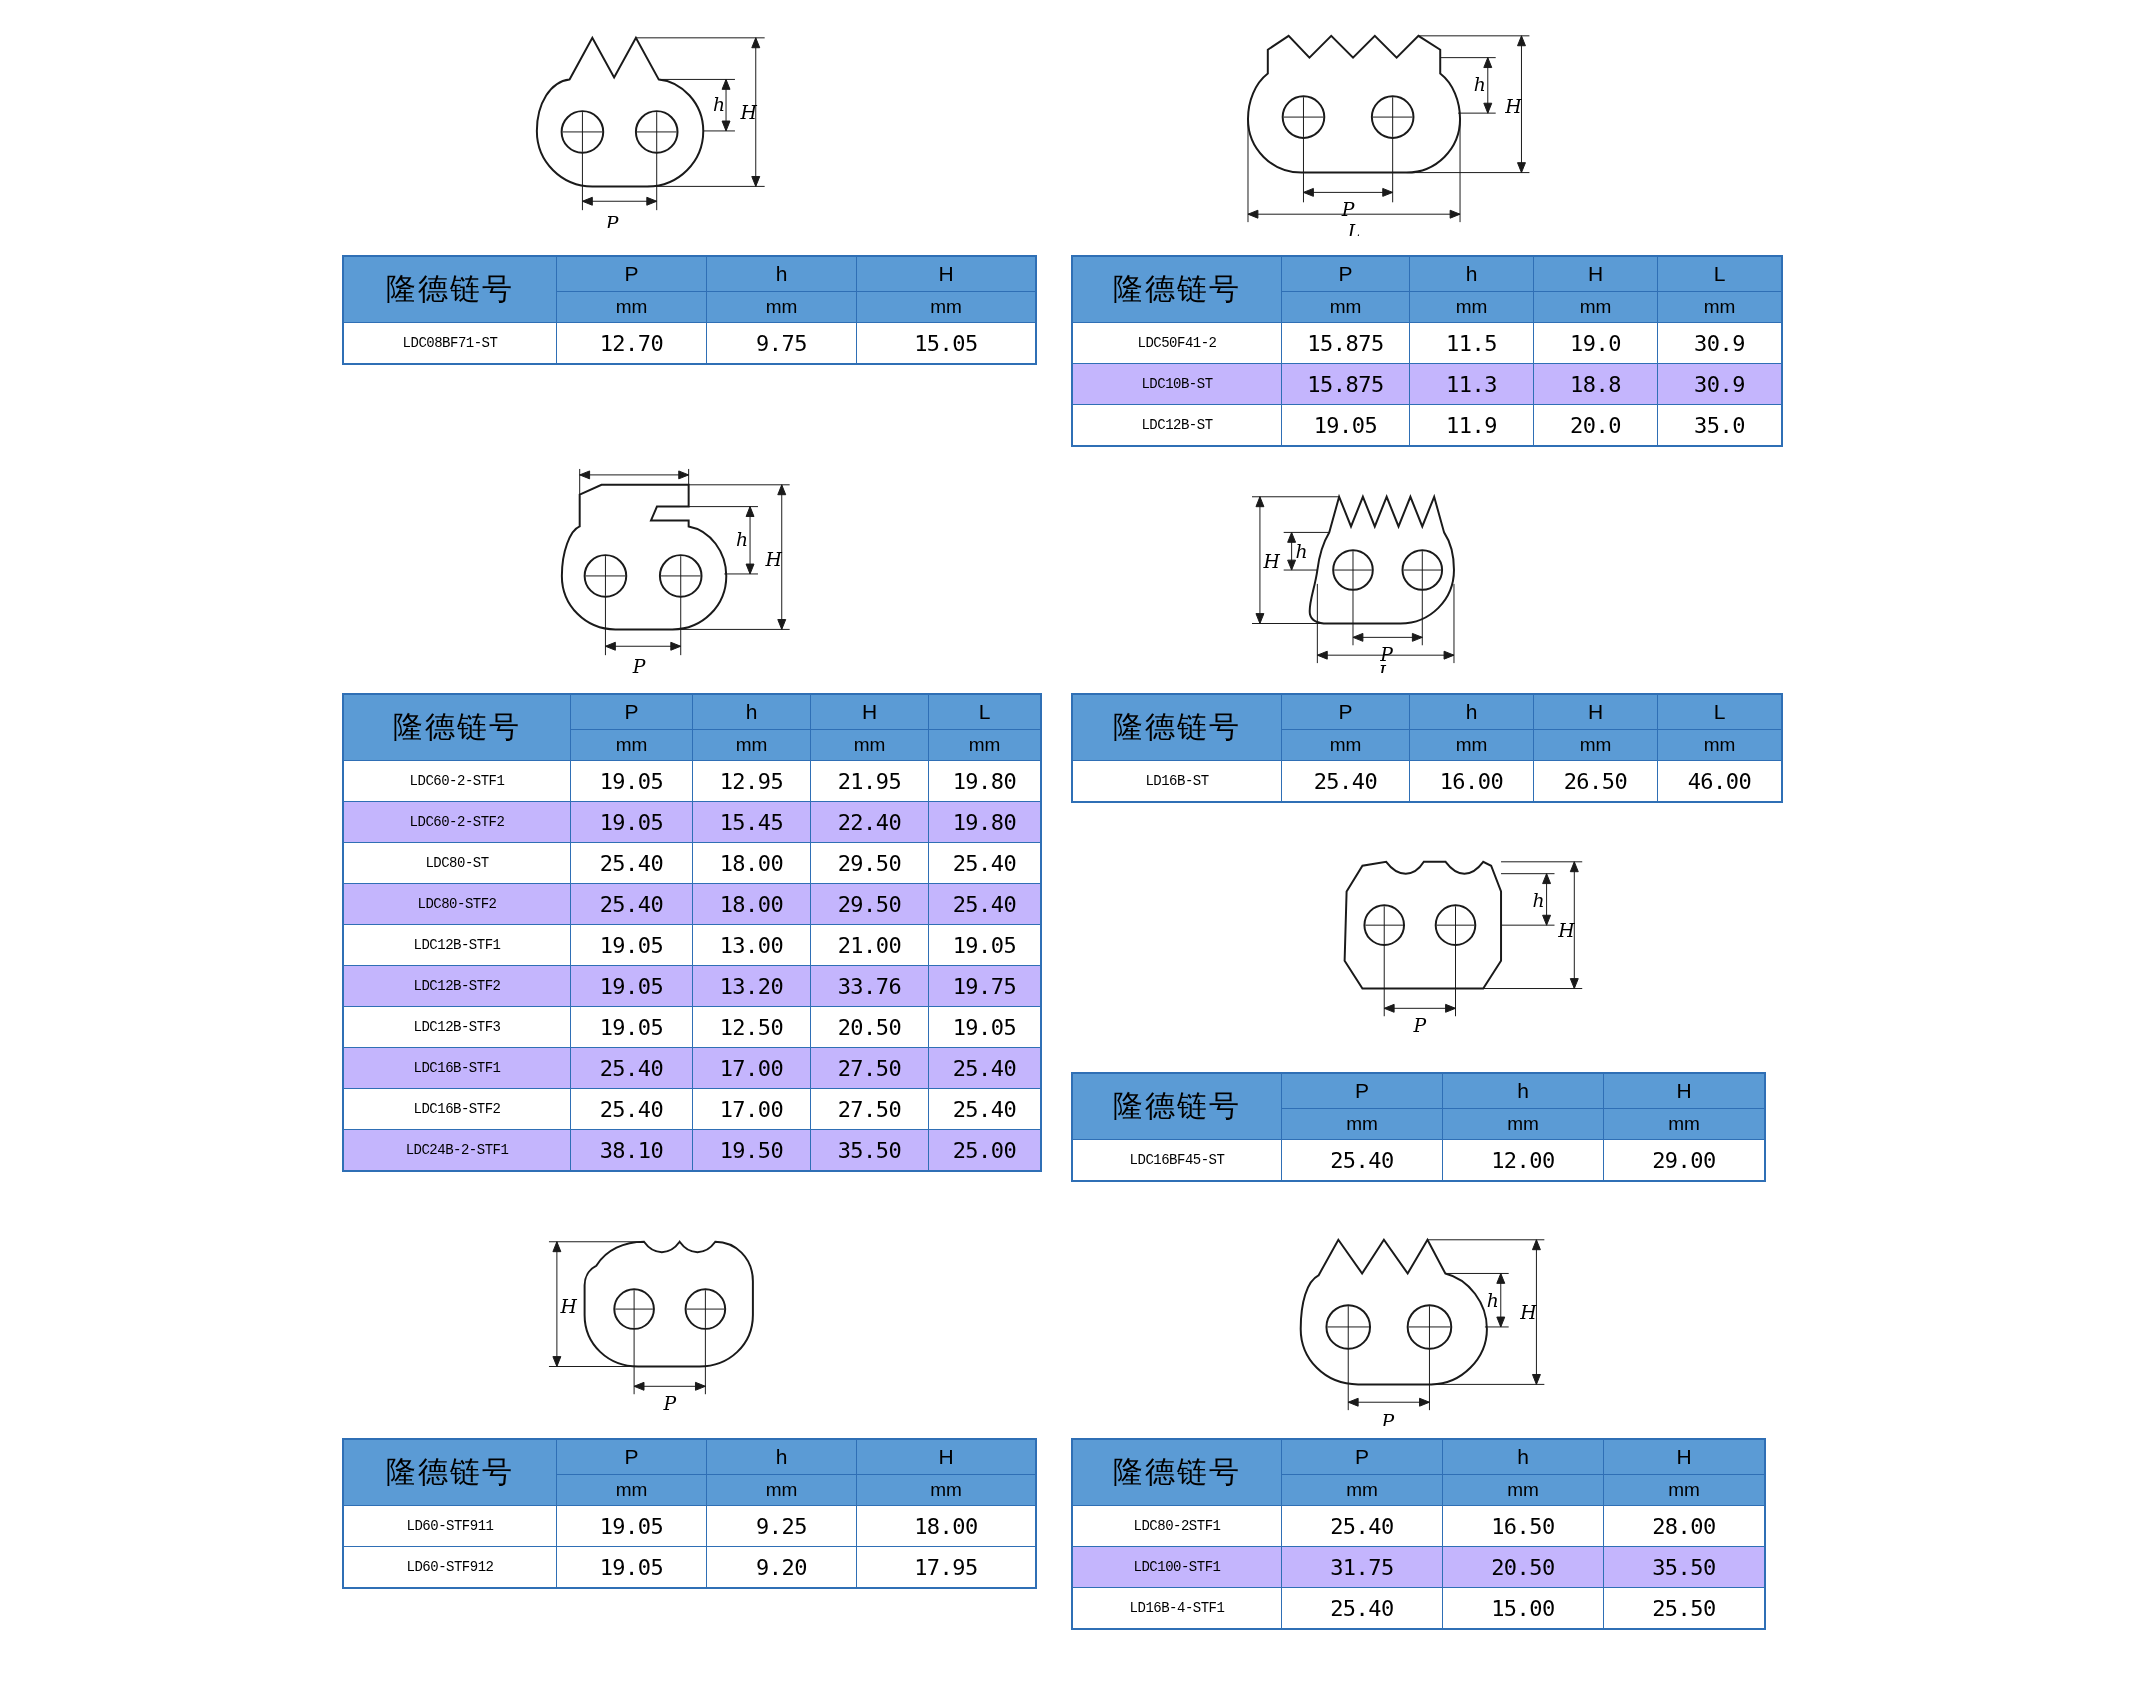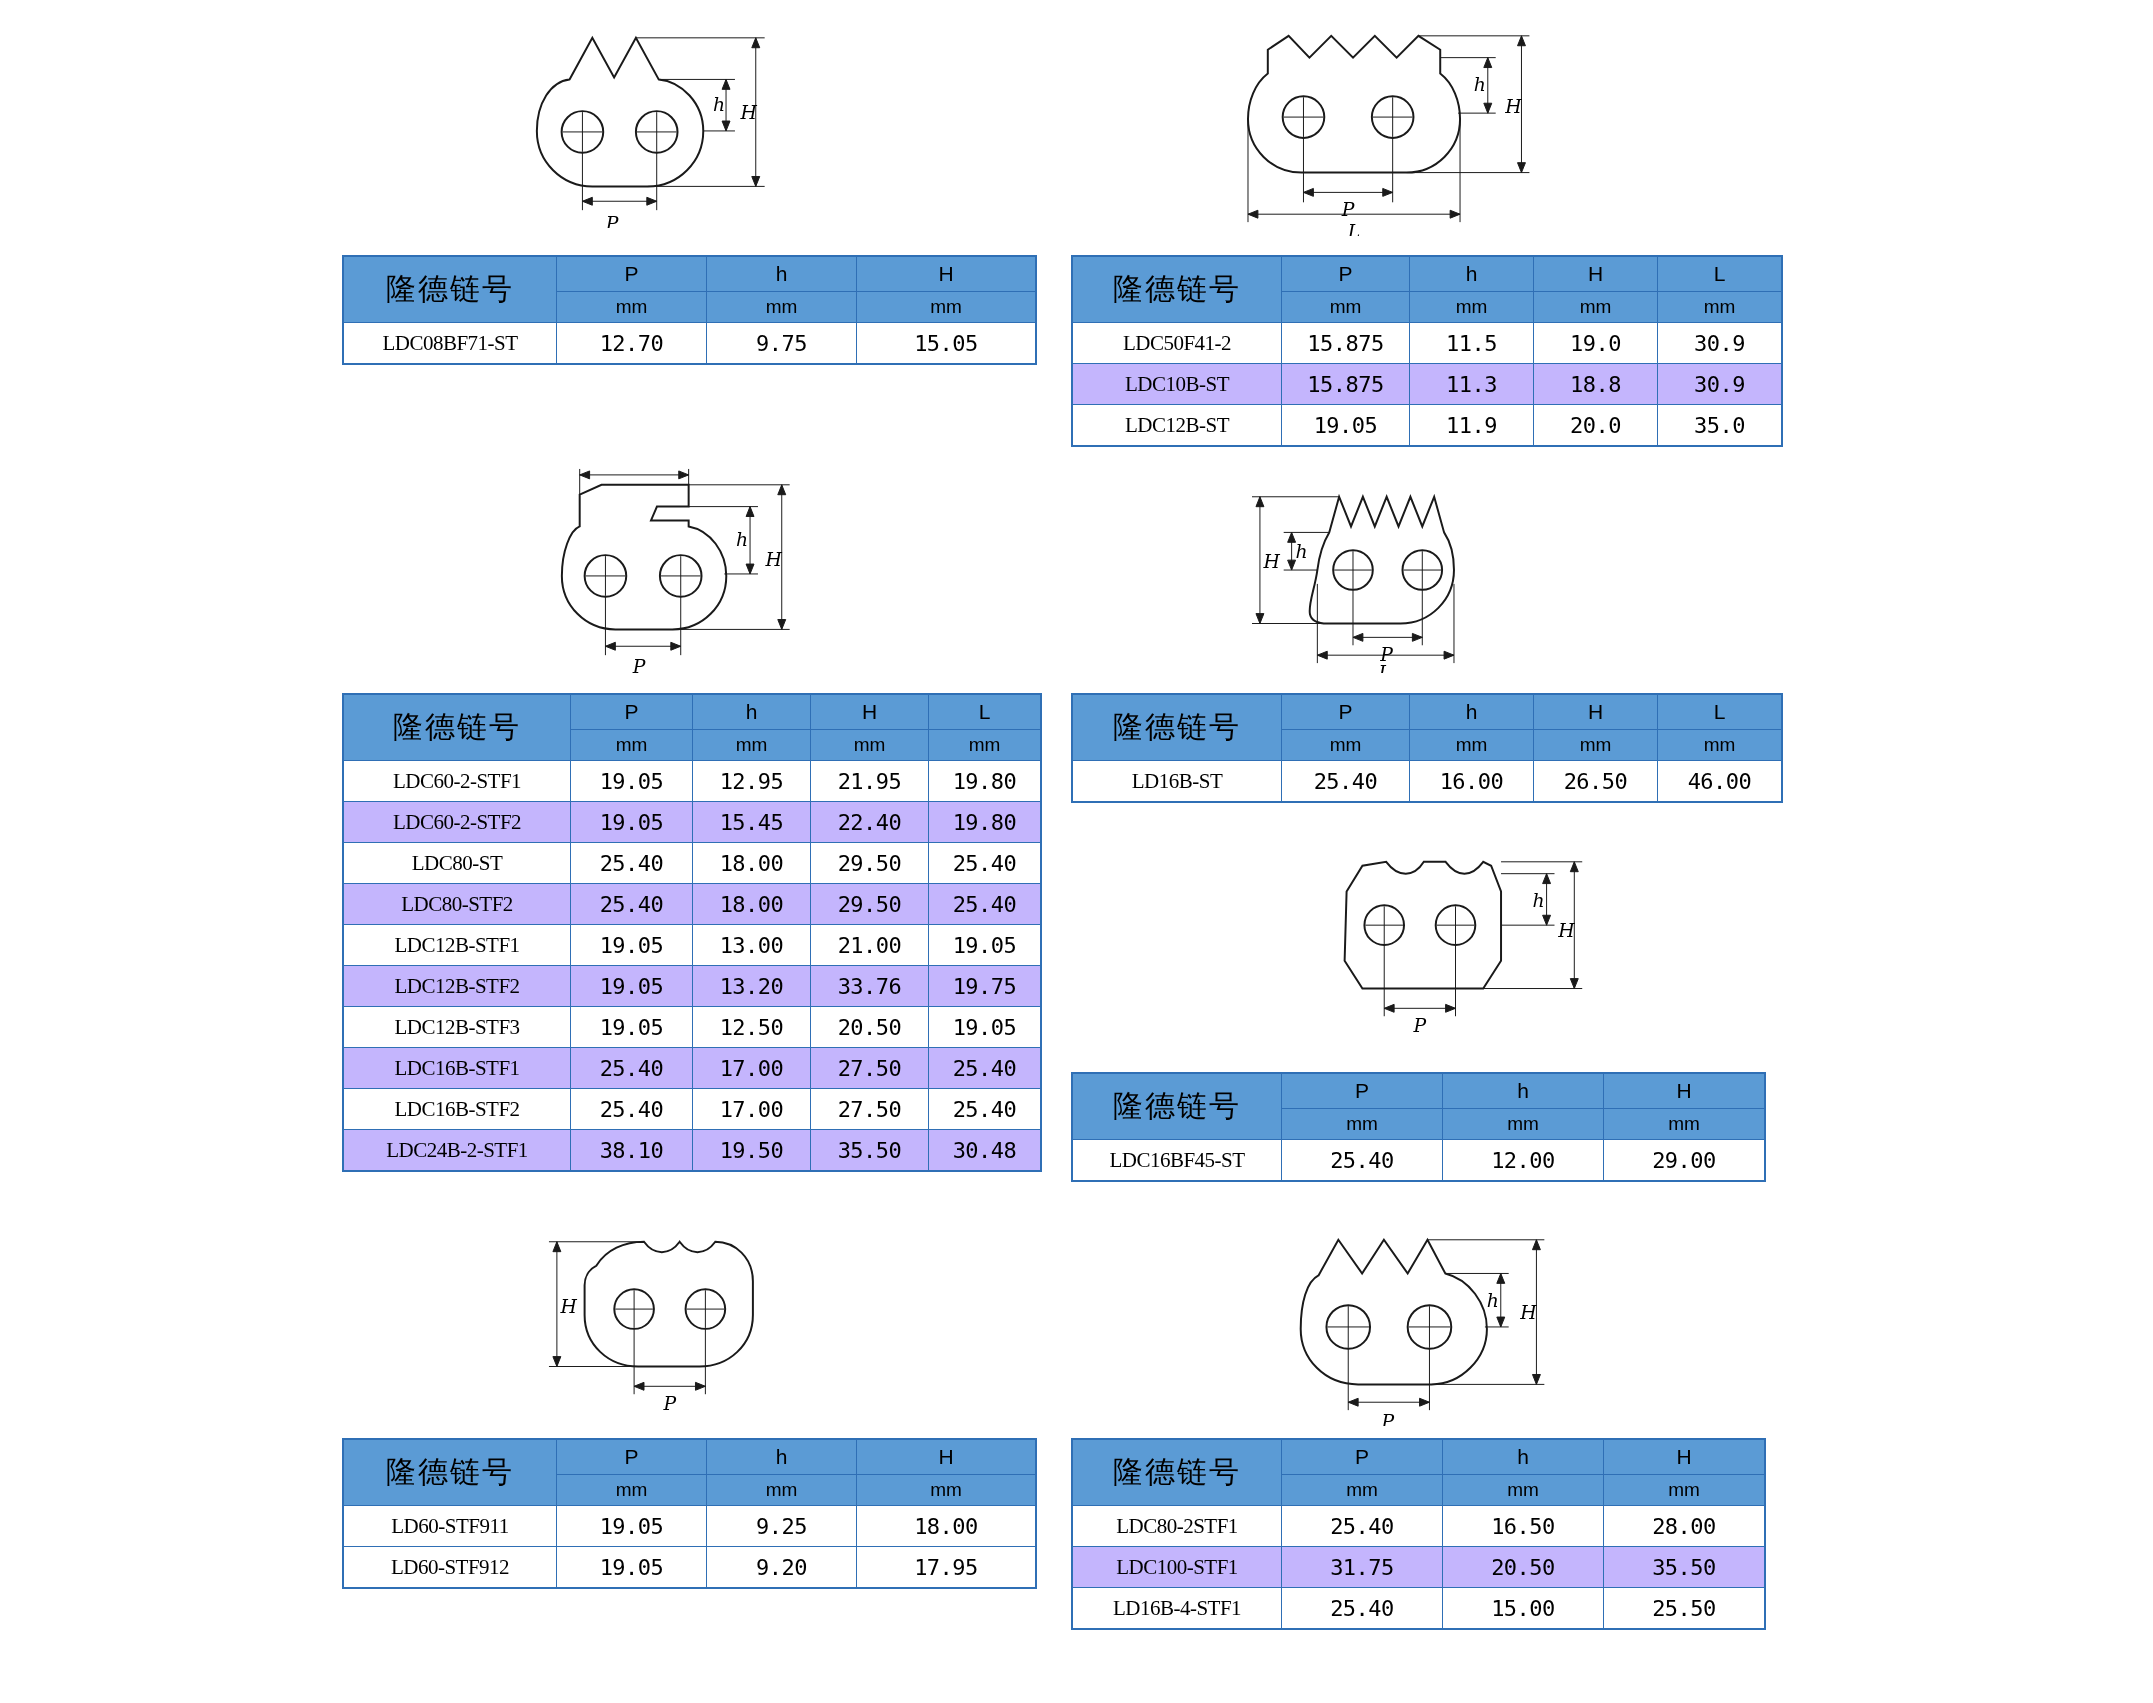--- a/index.html
+++ b/index.html
@@ -55,22 +55,22 @@
     height: 30px;
   }
   table.spec tbody td {
     height: 40px;
     padding: 0 6px;
     font-size: 22px;
     font-family: "DejaVu Sans Mono", monospace;
     letter-spacing: -0.5px;
   }
   table.spec tbody td.modelcell {
-    font-family: Liberation Serif, serif;
-    font-size: 21px;
+    font-family: Liberation Mono, monospace;
+    font-size: 14px;
   }
   table.spec tbody tr.alt td {
     background: #c4b5fd;
   }
   .lbl {
     font-family: "DejaVu Serif", serif;
     font-style: italic;
     font-size: 19px;
   }
 </style>
@@ -390,21 +390,21 @@
           <td>25.40</td>
           <td>17.00</td>
           <td>27.50</td>
           <td>25.40</td>
         </tr>
         <tr class="alt">
           <td class="modelcell">LDC24B-2-STF1</td>
           <td>38.10</td>
           <td>19.50</td>
           <td>35.50</td>
-          <td>30.48</td>
+          <td>25.00</td>
         </tr>
       </tbody>
     </table>
   </div>
 
   <div class="block" style="left:1238px; top:475px;">
     <svg width="327" height="198" viewBox="0 0 330 200">
       <g fill="none" stroke="#1a1a1a" stroke-width="2">
         <path d="M92 58 L102 22 L114 52 L126 22 L138 52 L150 22 L162 52 L174 22 L186 52 L198 22 L208 58
                  C216 70 218 84 218 96

